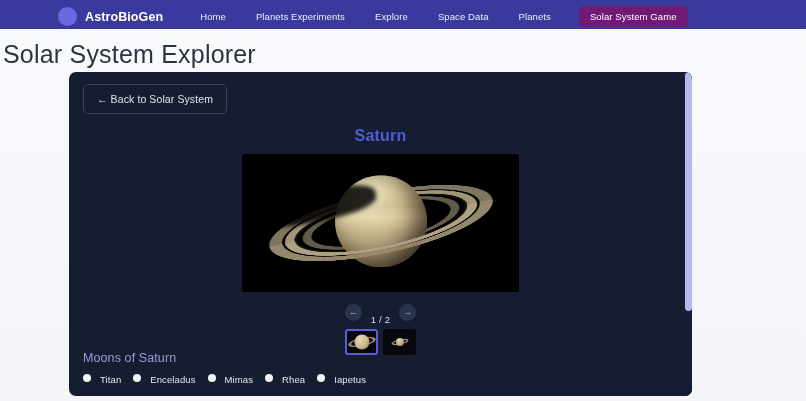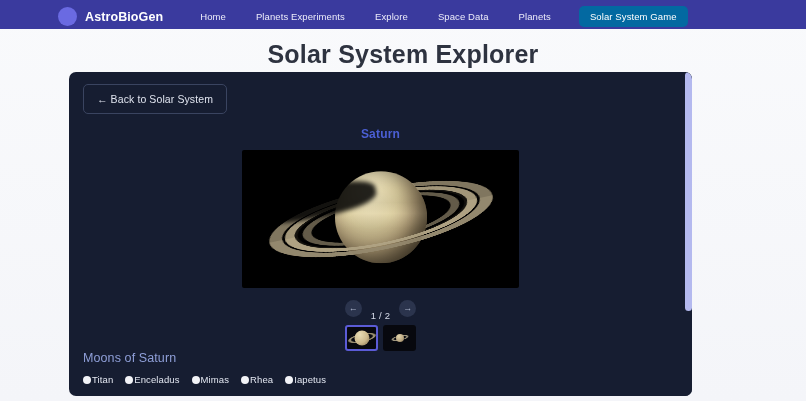--- a/index.html
+++ b/index.html
@@ -47,32 +47,31 @@
   }
   .nav-link {
     color: #ececfa;
     font-size: 9.5px;
     padding: 4px 11px;
     text-decoration: none;
     white-space: nowrap;
     letter-spacing: .1px;
   }
   .nav-link.cta {
-    background: #0369a1;
+    background: #701a75;
     border-radius: 5px;
     color: #ffffff;
     padding: 5px 11px;
     margin-left: 9px;
   }
 
   
   .page-title {
-    text-align: center;
     font-size: 25px;
-    font-weight: bold;
+    font-weight: normal;
     color: #2e3340;
     padding: 11px 3px 9px;
     letter-spacing: .2px;
   }
 
   
   .card {
     position: absolute;
     left: 69px;
     top: 72px;
@@ -98,21 +97,21 @@
     font-size: 10.5px;
     padding: 8px 13px;
     cursor: pointer;
     font-family: "Liberation Sans", sans-serif;
     letter-spacing: .1px;
   }
 
   .planet-name {
     text-align: center;
     color: #4b5fd4;
-    font-size: 12px;
+    font-size: 16px;
     font-weight: bold;
     margin-top: 13px;
     letter-spacing: .2px;
   }
 
   
   .planet-stage {
     margin: 9px auto 0;
     width: 277px;
     height: 138px;
@@ -287,22 +286,21 @@
     letter-spacing: .1px;
   }
   .moon-list {
     display: flex;
     align-items: center;
     gap: 12px;
     flex-wrap: wrap;
   }
   .moon-item {
     display: flex;
-    align-items: center;
-    gap: 1px;
+    gap: 9px;
   }
   .moon-dot {
     width: 8px; height: 8px;
     border-radius: 50%;
     background: #f2f3f7;
     display: block;
   }
   .moon-label {
     color: #e2e6f0;
     font-size: 9.5px;

